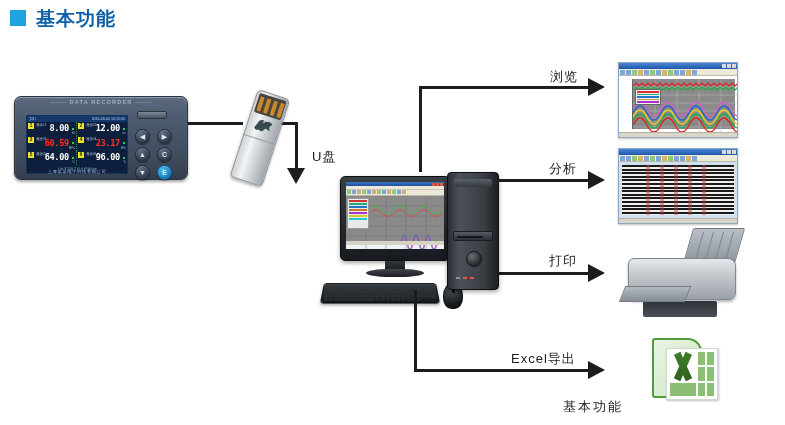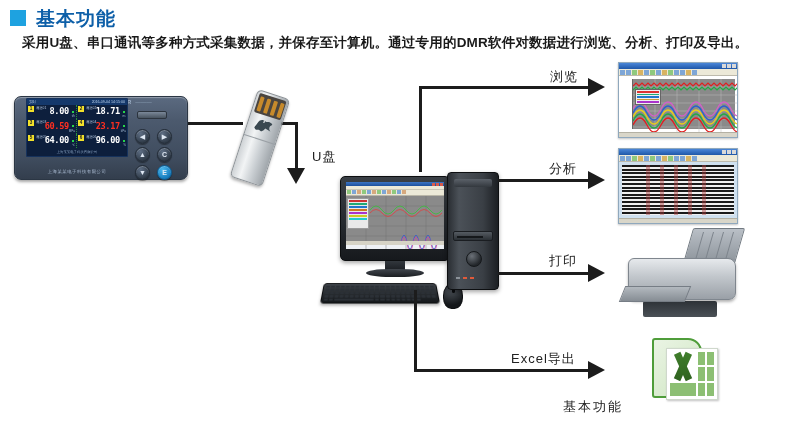--- a/index.html
+++ b/index.html
@@ -54,21 +54,21 @@
     background:linear-gradient(180deg,#5b6a80 0%,#4c5a6e 28%,#3f4c5e 75%,#333e4d 100%);
     box-shadow:inset 0 1px 1px rgba(255,255,255,.35), 0 2px 3px rgba(0,0,0,.35);
     border:1px solid #2b3644;
   }
   #rec-brand {
     position:absolute; left:0; right:0; top:2px; text-align:center;
     font-size:5.5px; color:#9fb2c9; letter-spacing:1.2px; font-weight:bold;
   }
   #rec-brand .dash { color:#7d90a6; letter-spacing:0px;}
   #rec-screen {
-    position:absolute; left:11px; top:1px; width:102px; height:59px;
+    position:absolute; left:11px; top:18px; width:102px; height:59px;
     background:#0d1f3d; border:1px solid #16325c; border-radius:1px;
     overflow:hidden;
   }
   .scr-top {
     position:absolute; left:0; right:0; top:0; height:6px;
     background:#14386b; font-size:3.6px; color:#bcd3ee;
     display:flex; justify-content:space-between; align-items:center;
     padding:0 2px;
   }
   .scr-grid {
@@ -302,21 +302,20 @@
     font-size:13px; color:#222; letter-spacing:2px;
   }
 </style>
 </head>
 <body>
 
 <div id="stage">
 
   <div class="hdr-bullet"></div>
   <div class="hdr-title">基本功能</div>
-  <div class="hdr-sub">采用U盘、串口通讯等多种方式采集数据，并保存至计算机。通过专用的DMR软件对数据进行浏览、分析、打印及导出。</div>
 
   <div id="recorder">
     <div id="rec-brand">
       <span class="dash">———</span>
       <span>DATA RECORDER</span>
       <span class="dash">———</span>
     </div>
 
     <div id="rec-screen">
       <div class="scr-top">
@@ -327,21 +326,21 @@
         <div class="cell">
           <span class="idx">1</span>
           <span class="nm">通道01</span>
           <span class="val">8.00</span>
           <span class="unit">t/h</span>
           <span class="bar"></span>
         </div>
         <div class="cell">
           <span class="idx">2</span>
           <span class="nm">通道02</span>
-          <span class="val">18.71</span>
+          <span class="val">12.00</span>
           <span class="unit">m³</span>
           <span class="bar"></span>
         </div>
         <div class="cell">
           <span class="idx">3</span>
           <span class="nm">通道03</span>
           <span class="val red">60.59</span>
           <span class="unit">MPa</span>
           <span class="bar"></span>
         </div>

